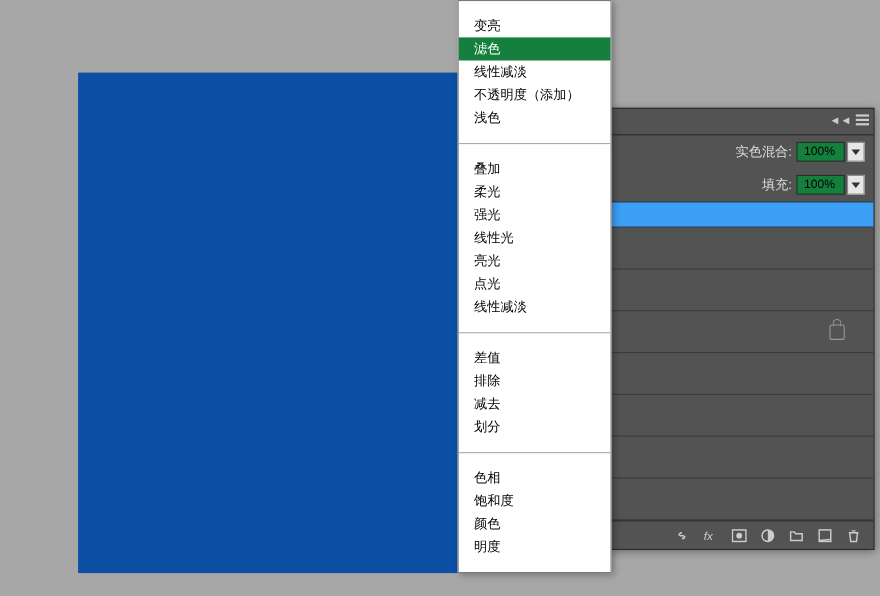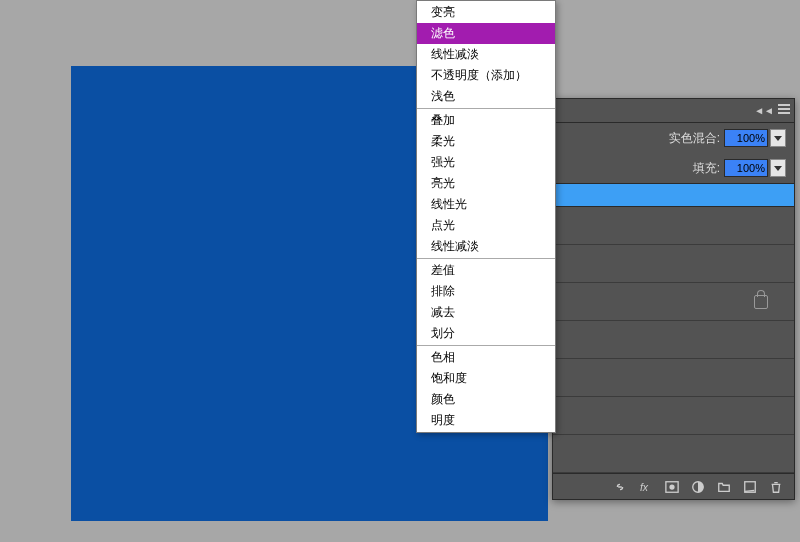--- a/index.html
+++ b/index.html
@@ -6,38 +6,38 @@
 body{background:#a7a7a7;width:800px;height:542px;overflow:hidden;position:relative}
 .canvas-doc{position:absolute;left:71px;top:66px;width:477px;height:455px;background:#0a4fa3}
 .panel{position:absolute;right:5px;top:98px;width:243px;background:#535353;border:1px solid #2a2a2a;box-shadow:0 2px 8px rgba(0,0,0,.4)}
 .panel-tabbar{height:24px;background:#535353;border-bottom:1px solid #2a2a2a;position:relative}
 .panel-tabbar .collapse{position:absolute;right:20px;top:6px;color:#ccc;font-size:10px}
 .panel-tabbar .menu{position:absolute;right:4px;top:5px;width:12px;height:12px}
 .panel-tabbar .menu span{display:block;height:2px;background:#ccc;margin-bottom:2px}
 .panel-row{display:flex;align-items:center;justify-content:flex-end;padding:6px 8px;gap:4px;background:#535353;color:#ddd}
 .panel-row .lbl{color:#ddd}
 .pct-field{display:flex;align-items:center}
-.pct-field input{width:44px;height:18px;background:#3b82f6;border:1px solid #2a2a2a;text-align:right;padding-right:2px;font-size:11px}
+.pct-field input{width:44px;height:18px;background:#15803d;border:1px solid #2a2a2a;text-align:center;padding-right:2px;font-size:11px}
 .pct-flyout{width:16px;height:18px;background:#e6e6e6;border:1px solid #8a8a8a;display:flex;align-items:center;justify-content:center;margin-left:2px}
 .pct-flyout::after{content:"";border-left:4px solid transparent;border-right:4px solid transparent;border-top:5px solid #333}
 .layer-strip{height:24px;background:#3d9ff5;border-top:1px solid #2a2a2a;border-bottom:1px solid #2a2a2a}
 .layer-area{background:#535353}
 .layer-slot{height:38px;border-bottom:1px solid #3b3b3b}
 .layer-slot.locked{display:flex;align-items:center;justify-content:flex-end;padding-right:26px}
 .lock-box{width:14px;height:14px;border:1px solid #999;border-radius:2px;position:relative}
 .lock-box::before{content:"";position:absolute;top:-6px;left:2px;width:6px;height:6px;border:1px solid #999;border-bottom:none;border-radius:6px 6px 0 0}
 .panel-footer{height:26px;background:#535353;border-top:1px solid #2a2a2a;display:flex;align-items:center;justify-content:flex-end;gap:10px;padding:0 10px}
 .ficon{width:16px;height:16px;display:flex;align-items:center;justify-content:center;color:#ccc}
 .ficon svg{width:14px;height:14px;fill:none;stroke:#ccc;stroke-width:1.5}
 .ficon.fill svg{fill:#ccc;stroke:none}
 .dropdown{position:absolute;left:416px;top:0;width:140px;background:#fff;border:1px solid #7a7a7a;box-shadow:2px 2px 6px rgba(0,0,0,.3)}
-.dd-group{padding:1px 0;border-bottom:1px solid #aaa}
+.dd-group{padding:12px 0;border-bottom:1px solid #aaa}
 .dd-group:last-child{border-bottom:none}
 .dd-item{padding:2px 14px;color:#000;white-space:nowrap;cursor:default}
-.dd-item.sel{background:#a21caf;color:#fff}
+.dd-item.sel{background:#15803d;color:#fff}
 .panel-edge{position:absolute;left:422px;top:98px;width:14px;height:24px;background:#3a3a3a;border:1px solid #2a2a2a}
 </style>
 </head>
 <body>
 
 <div class="canvas-doc"></div>
 
 <div class="panel-edge"></div>
 
 <div class="panel">
@@ -122,22 +122,22 @@
       <div class="dd-item">变亮</div>
       <div class="dd-item sel">滤色</div>
       <div class="dd-item">线性减淡</div>
       <div class="dd-item">不透明度（添加）</div>
       <div class="dd-item">浅色</div>
     </div>
     <div class="dd-group">
       <div class="dd-item">叠加</div>
       <div class="dd-item">柔光</div>
       <div class="dd-item">强光</div>
+      <div class="dd-item">线性光</div>
       <div class="dd-item">亮光</div>
-      <div class="dd-item">线性光</div>
       <div class="dd-item">点光</div>
       <div class="dd-item">线性减淡</div>
     </div>
     <div class="dd-group">
       <div class="dd-item">差值</div>
       <div class="dd-item">排除</div>
       <div class="dd-item">减去</div>
       <div class="dd-item">划分</div>
     </div>
     <div class="dd-group">

